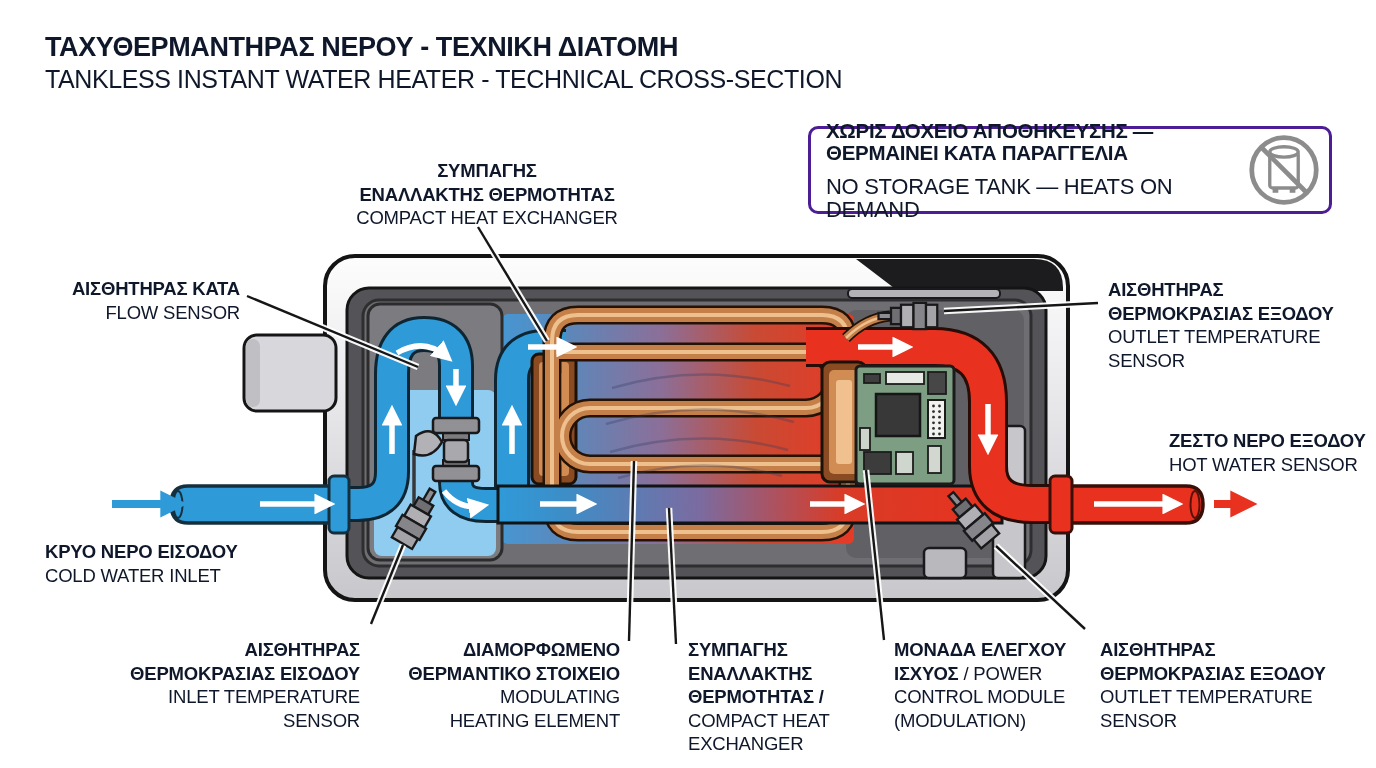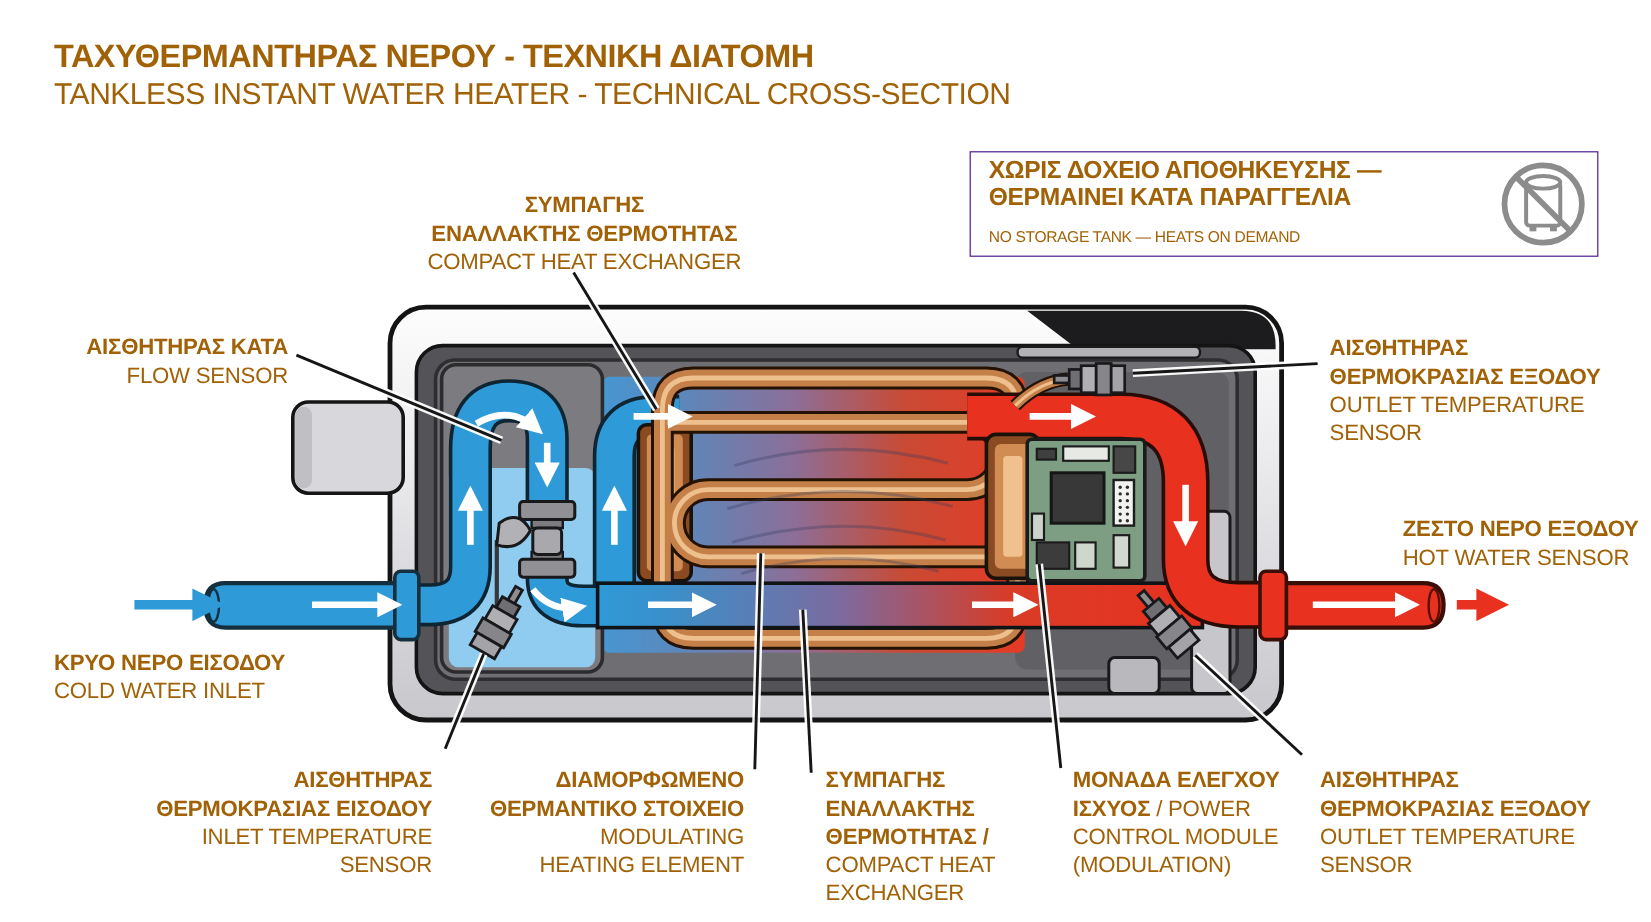--- a/index.html
+++ b/index.html
@@ -1,27 +1,27 @@
 <!DOCTYPE html>
 <html><head>
 <meta charset="utf-8">
 <style>
   html,body{margin:0;padding:0;background:#ffffff;}
   .canvas{position:relative;width:1376px;height:768px;background:#ffffff;overflow:hidden;
-          font-family:"Liberation Sans",sans-serif;color:#a16207;}
+          font-family:"Liberation Sans",sans-serif;color:#0f172a;}
   svg.diagram{position:absolute;left:0;top:0;}
   .title-block{position:absolute;left:45px;top:30px;letter-spacing:-0.4px;}
   .title-gr{font-size:27px;line-height:34px;font-weight:700;}
   .title-en{font-size:25px;line-height:31px;font-weight:400;text-align:right;}
   .callout{position:absolute;left:808px;top:126px;width:524px;height:88px;box-sizing:border-box;
-           border:1px solid #4c1d95;border-radius:0;display:flex;align-items:center;
+           border:3px solid #4c1d95;border-radius:10px;display:flex;align-items:center;
            padding:0 8px 0 15px;gap:8px;background:#fff;}
   .callout .txt{flex:1;letter-spacing:-0.3px;}
   .callout .gr{font-size:20.5px;line-height:22.5px;font-weight:700;}
-  .callout .en{font-size:13px;line-height:23px;font-weight:400;margin-top:10px;}
+  .callout .en{font-size:22px;line-height:23px;font-weight:400;margin-top:10px;}
   .lab{position:absolute;font-size:18.5px;line-height:23.5px;letter-spacing:-0.2px;white-space:nowrap;margin-top:12px;}
   .lab div{white-space:nowrap;}
   .g{font-weight:700;}
   .e{font-weight:400;}
   .ra{text-align:right;}
   .ca{text-align:center;}
 </style>
 </head>
 <body>
 

